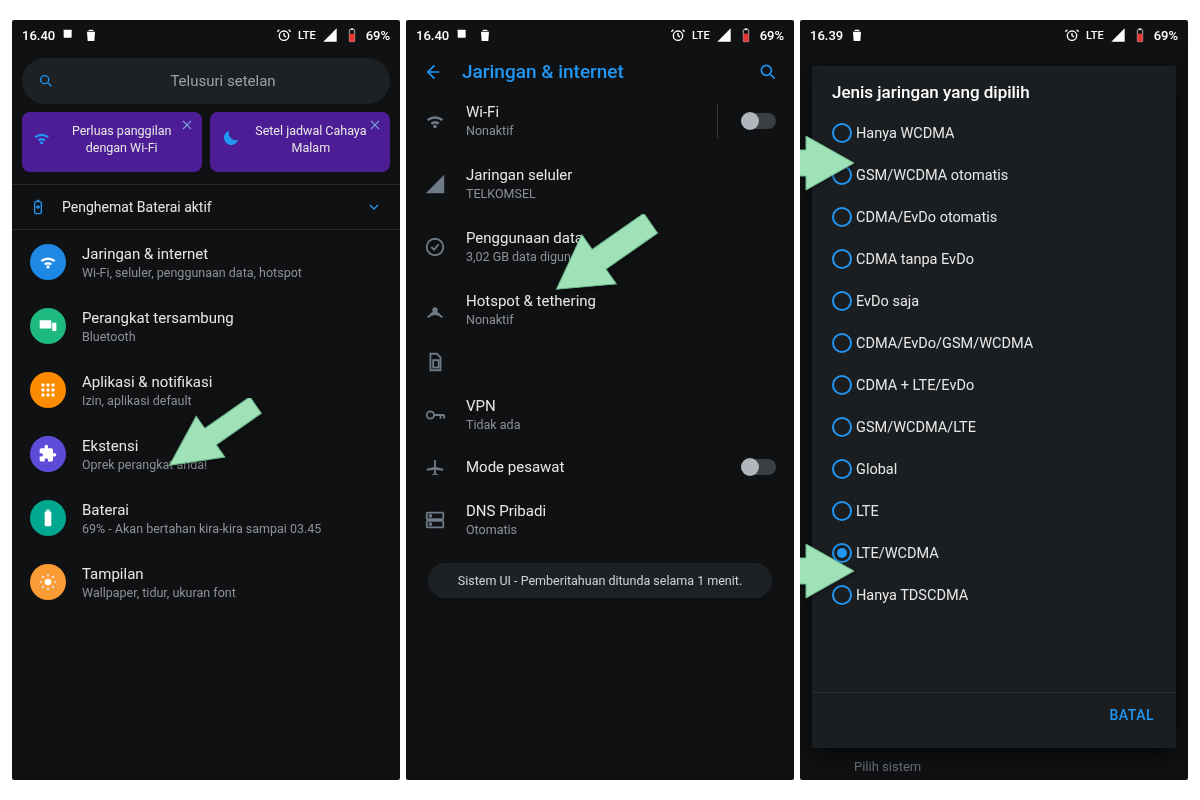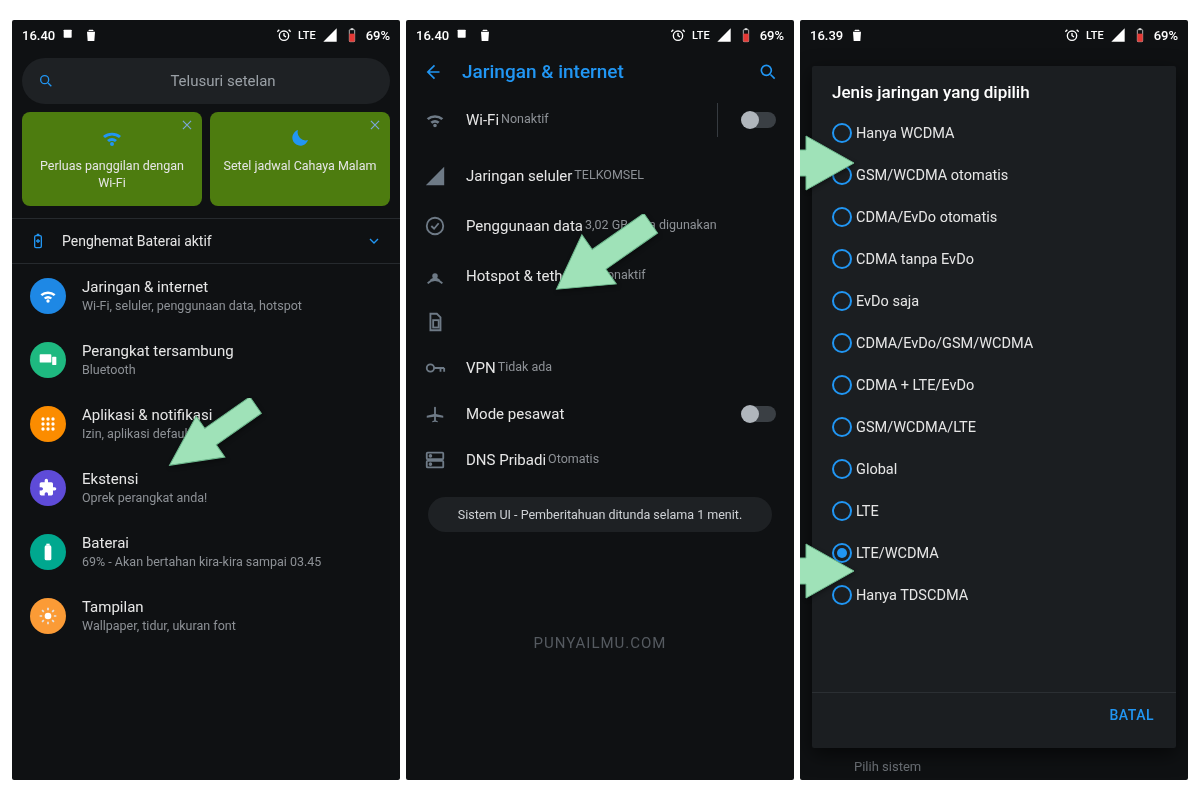--- a/index.html
+++ b/index.html
@@ -51,26 +51,26 @@
   }
   .search-pill .mag { color: #2196f3; }
   .search-text { flex:1; text-align:center; }
   .cards-row {
     display: flex;
     gap: 8px;
     padding: 0 10px 12px;
   }
   .sugg-card {
     flex:1;
-    background: #4d7c0f;
+    background: #4c1d95;
     border-radius: 8px;
     padding: 10px 10px 14px;
     position: relative;
     display:flex;
-    flex-direction:column;
+    flex-direction:row;
     align-items:center;
     text-align:center;
     font-size: 12.5px;
     line-height:1.35;
     color:#e6e6e6;
   }
   .sugg-card .close {
     position:absolute; top:6px; right:8px;
     width:14px; height:14px; color:#7aa7d9;
   }
@@ -110,21 +110,21 @@
   }
   .header2 .title { font-size:19px; font-weight:500; flex:1; }
   .net-list { }
   .net-item {
     display:flex; align-items:center; gap:20px;
     padding:14px 18px; cursor:pointer;
   }
   .net-item.tight { padding-top:10px; padding-bottom:10px; }
   .net-icon { width:22px; height:22px; color:#6e7a86; flex-shrink:0; display:flex; align-items:center; justify-content:center;}
   .net-icon svg { width:100%; height:100%; }
-  .net-texts { display:flex; flex-direction:row; gap:2px; flex:1; min-width:0; }
+  .net-texts { display:flex; flex-direction:column; gap:2px; flex:1; min-width:0; }
   .net-title { font-size:15px; color:#e6e6e6; }
   .net-sub { font-size:12.5px; color:#8d9196; }
   .switch {
     width:34px; height:16px; border-radius:10px; background:#3a3f44; position:relative; flex-shrink:0;
   }
   .switch::after{
     content:""; position:absolute; width:18px; height:18px; border-radius:50%; background:#b0b6bc; top:-1px; left:-1px;
   }
   .vline { width:1px; height:34px; background:#363b40; margin-right:4px; }
   .toast {
@@ -504,21 +504,20 @@
         <div class="net-texts">
           <span class="net-title">DNS Pribadi</span>
           <span class="net-sub">Otomatis</span>
         </div>
       </div>
     </div>
 
   <div class="toast">
     <span>Sistem UI - Pemberitahuan ditunda selama 1 menit.</span>
   </div>
-  <div class="watermark">PUNYAILMU.COM</div>
 
   <div class="arrow" style="left:142px; top:194px;">
     <svg width="130" height="120">
         <g transform="rotate(-35 65 60)">
           <polygon points="10,40 62,10 62,28 125,28 125,52 62,52 62,70" fill="#9fe2b8" stroke="#6eb98e" stroke-width="1"></polygon>
         </g>
       </svg>
   </div>
 </div>
 

